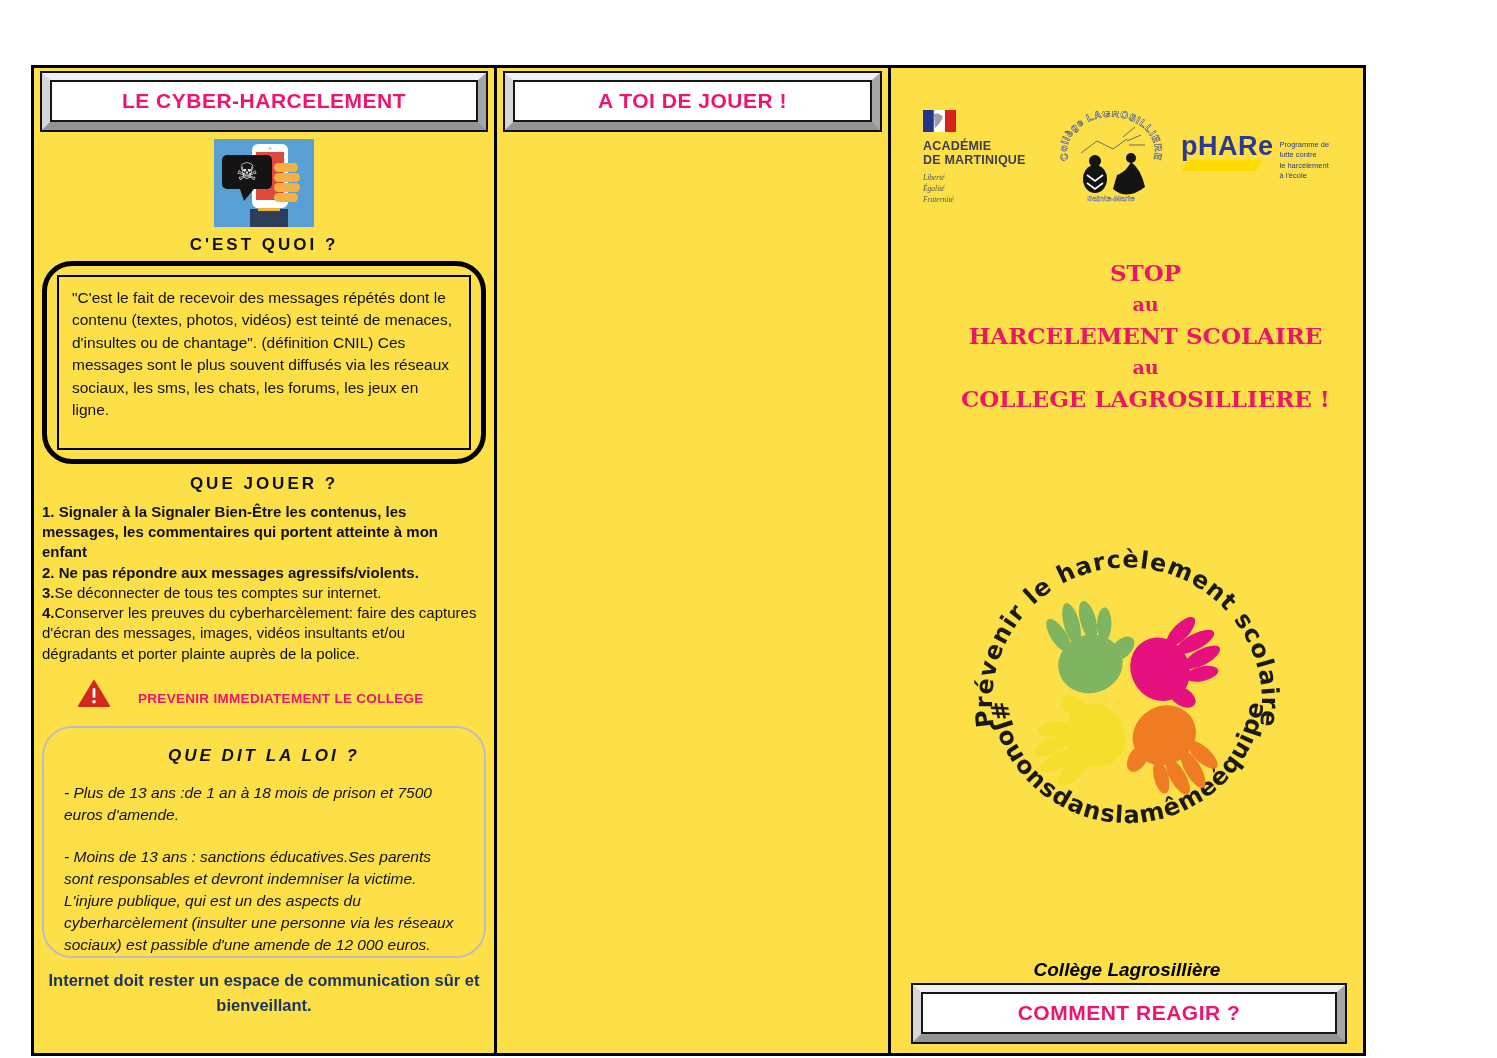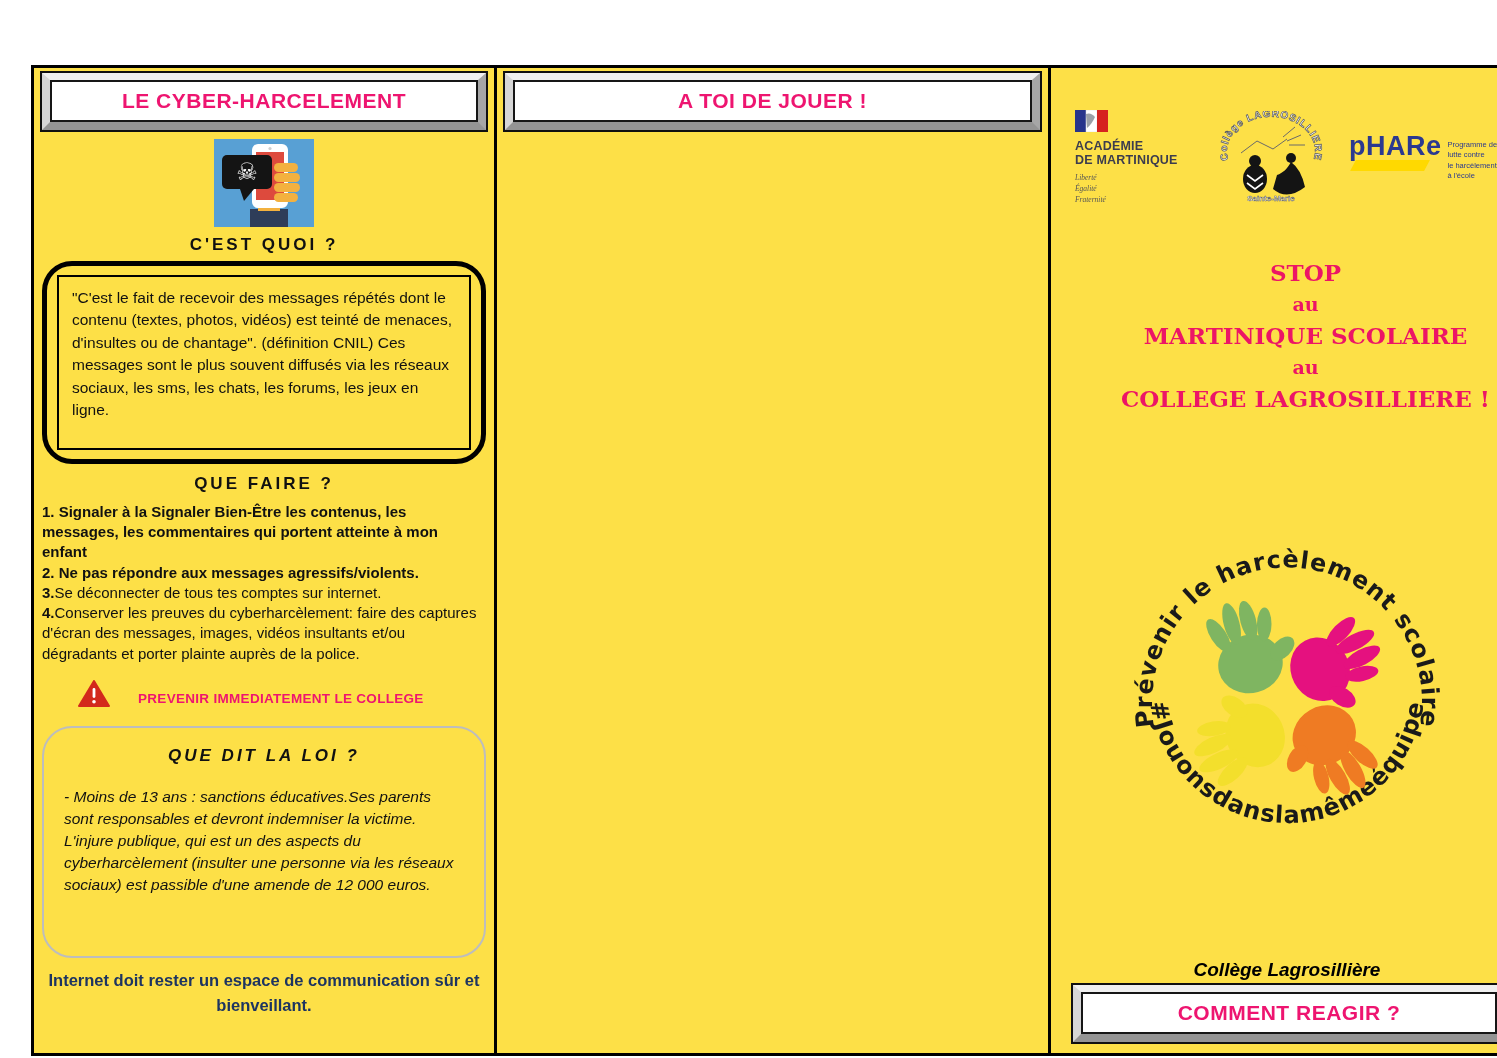--- a/index.html
+++ b/index.html
@@ -1,21 +1,21 @@
 <!DOCTYPE html>
 <html><head>
 <meta charset="utf-8">
 <style>
   html,body{margin:0;padding:0;background:#fff;}
   .page{position:relative;width:1497px;height:1058px;background:#fff;overflow:hidden;
         font-family:"Liberation Sans",sans-serif;color:#111;}
   .panels{position:absolute;left:31px;top:31px;display:flex;}
   .panel{box-sizing:border-box;border:3px solid #000;background:#fde047;height:991px;margin-top:34px;}
   .panel-left{width:466px;}
-  .panel-middle{width:557px;margin-left:-3px;}
+  .panel-middle{width:397px;margin-left:-3px;}
   .panel-right{width:478px;margin-left:-3px;display:flex;flex-direction:column;}
 
   
   .bevel{margin:3px 6px 0 6px;border:2px solid #101010;background:#fff;}
   .bevel-mid{border-style:solid;border-width:7px 8px 8px 8px;border-color:#f0f0f0 #a6a6a6 #949494 #d6d6d6;}
   .bevel-core{border:2px solid #161616;background:#fff;text-align:center;padding:7px 4px;}
   .panel-title{color:#ee1570;font-weight:bold;font-size:21px;letter-spacing:.5px;}
 
   .phone-wrap{text-align:center;margin-top:7px;}
   .small-heading{text-align:center;font-weight:bold;font-size:17px;letter-spacing:3px;margin:4px 0 6px;}
@@ -33,21 +33,21 @@
   .law-box{margin:18px 8px 0 8px;border:2px solid #bdbdbd;border-radius:30px;height:232px;
            overflow:hidden;padding:16px 20px 0 20px;box-sizing:border-box;font-style:italic;}
   .law-box p{font-size:15.5px;line-height:1.42;margin:0;}
   .law-p1{margin-top:16px !important;}
   .law-p2{margin-top:20px !important;}
 
   .left-footer{margin:10px 4px 0 4px;text-align:center;color:#1d3461;font-weight:bold;
                font-size:16.5px;line-height:1.55;}
 
   
-  .logo-row{display:flex;justify-content:center;align-items:center;gap:24px;margin-top:42px;}
+  .logo-row{display:flex;justify-content:center;align-items:center;gap:16px;margin-top:42px;}
   .acad{width:118px;}
   .acad-name{font-weight:bold;font-size:12.5px;color:#3c3c4e;line-height:1.15;margin-top:3px;letter-spacing:.2px;}
   .acad-motto{font-family:"Liberation Serif",serif;font-style:italic;font-size:7.5px;color:#555;line-height:1.5;margin-top:4px;}
   .phare{width:150px;}
   .phare-top{display:flex;align-items:flex-start;gap:6px;}
   .phare-name{color:#2b3990;font-weight:bold;font-size:27px;line-height:.9;letter-spacing:.5px;}
   .phare-desc{color:#2b3990;font-size:7.5px;line-height:1.4;padding-top:6px;}
   .phare-swoosh{width:74px;height:11px;background:#ffd900;transform:skewX(-28deg);margin:2px 0 0 4px;}
 
   .stop-block{text-align:center;margin-top:46px;color:#ec1566;
@@ -95,40 +95,41 @@
           <text x="33" y="41" text-anchor="middle" font-size="24" fill="#ffffff">☠</text>
         </svg>
       </div>
 
       <div class="small-heading">C'EST QUOI ?</div>
 
       <div class="def-box">
         <div class="def-inner">"C'est le fait de recevoir des messages répétés dont le contenu (textes, photos, vidéos) est teinté de menaces, d'insultes ou de chantage". (définition CNIL) Ces messages sont le plus souvent diffusés via les réseaux sociaux, les sms, les chats, les forums, les jeux en ligne.</div>
       </div>
 
-      <div class="small-heading" style="margin-top:10px;">QUE FAIRE ?</div>
+      <div class="small-heading" style="margin-top:10px;">QUE JOUER ?</div>
 
       <div class="steps">
         <p><span class="bold">1.</span><span class="bold"> Signaler à </span><span class="bold">la Signaler Bien-Être</span><span class="bold"> les contenus, les messages, les commentaires qui portent atteinte à mon enfant</span></p>
         <p><span class="bold">2.</span><span class="bold"> Ne pas répondre aux messages agressifs/violents.</span></p>
         <p><span class="bold">3.</span><span>Se déconnecter de tous tes comptes sur internet.</span></p>
         <p><span class="bold">4.</span><span>Conserver les preuves du cyberharcèlement: faire des captures d'écran des messages, images, vidéos insultants et/ou dégradants et porter plainte auprès de la police.</span></p>
       </div>
 
       <div class="warning-row">
         <svg width="32" height="28" viewBox="0 0 32 28">
           <path d="M16 1 L31 26 L1 26 Z" fill="#d3291c" stroke="#d3291c" stroke-width="2" stroke-linejoin="round"></path>
           <rect x="14.6" y="8" width="2.8" height="10" rx="1.4" fill="#ffffff"></rect>
           <circle cx="16" cy="21.8" r="1.8" fill="#ffffff"></circle>
         </svg>
         <span class="warning-text">PREVENIR IMMEDIATEMENT LE COLLEGE</span>
       </div>
 
       <div class="law-box">
         <div class="small-heading" style="margin:2px 0 0;">QUE DIT LA LOI ?</div>
+        <p class="law-p1">- Plus de 13 ans :de 1 an à 18 mois de prison et 7500 euros d'amende.</p>
         <p class="law-p2">- Moins de 13 ans : sanctions éducatives.Ses parents sont responsables et devront indemniser la victime. L'injure publique, qui est un des aspects du cyberharcèlement (insulter une personne via les réseaux sociaux) est passible d'une amende de 12 000 euros.</p>
       </div>
 
       <div class="left-footer">Internet doit rester un espace de communication sûr et bienveillant.</div>
     </div>
 
     <div class="panel panel-middle">
       <div class="bevel">
         <div class="bevel-mid">
           <div class="bevel-core">
@@ -195,21 +196,21 @@
               <div>Programme de lutte contre</div>
               <div>le harcèlement à l'école</div>
             </div>
           </div>
         </div>
       </div>
 
       <div class="stop-block">
         <div class="stop-big">STOP</div>
         <div class="stop-small">au</div>
-        <div class="stop-big">MARTINIQUE SCOLAIRE</div>
+        <div class="stop-big">HARCELEMENT SCOLAIRE</div>
         <div class="stop-small">au</div>
         <div class="stop-big">COLLEGE LAGROSILLIERE !</div>
       </div>
 
       <div class="hands-wrap">
         <svg width="336" height="336" viewBox="0 0 336 336">
           <defs>
             <path id="topArc" d="M 42 216 A 135 135 0 1 1 294 216" fill="none"></path>
             <path id="bottomArc" d="M 30 150 A 138 138 0 1 0 306 150" fill="none"></path>
             <g id="handShape">

